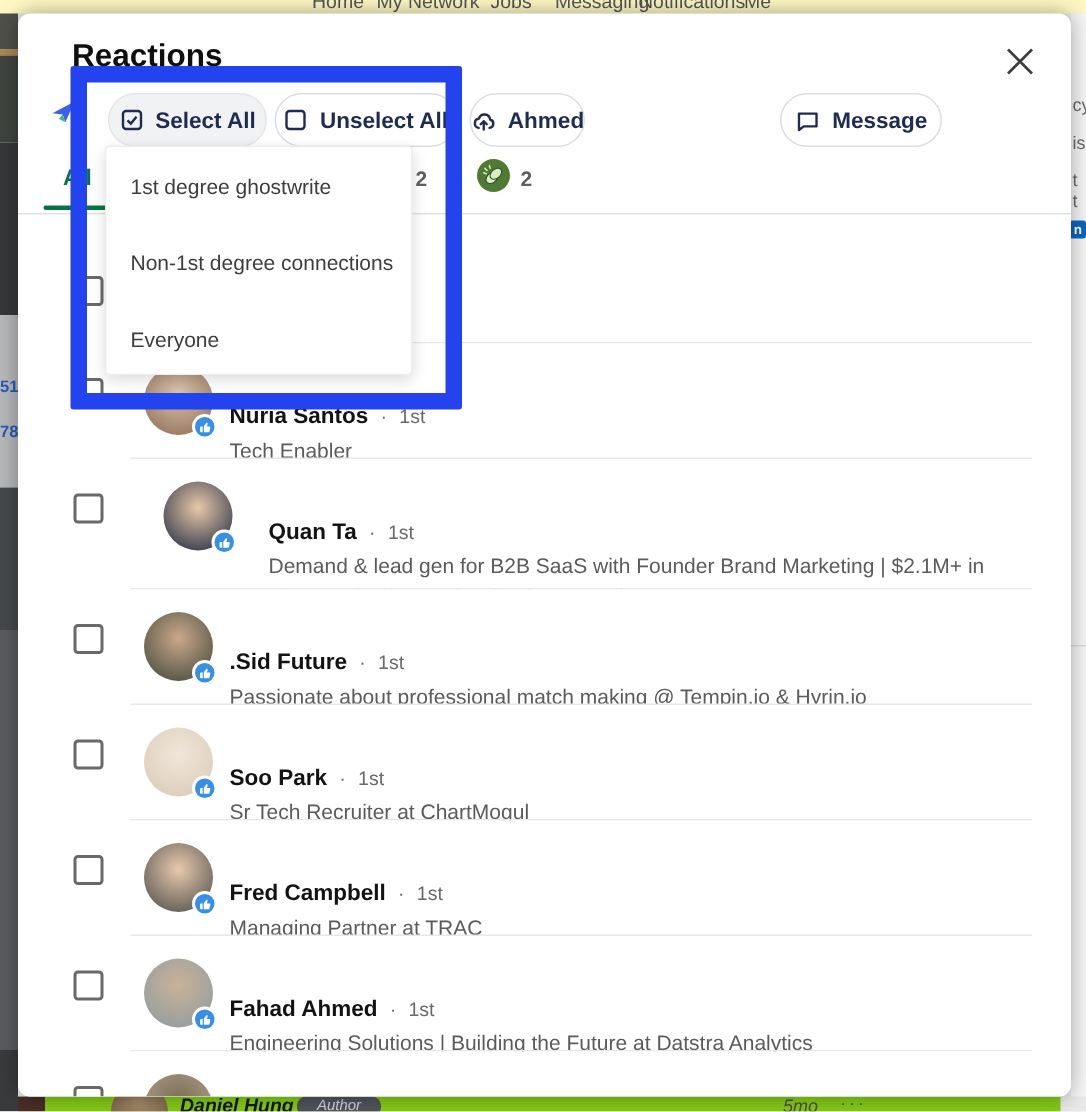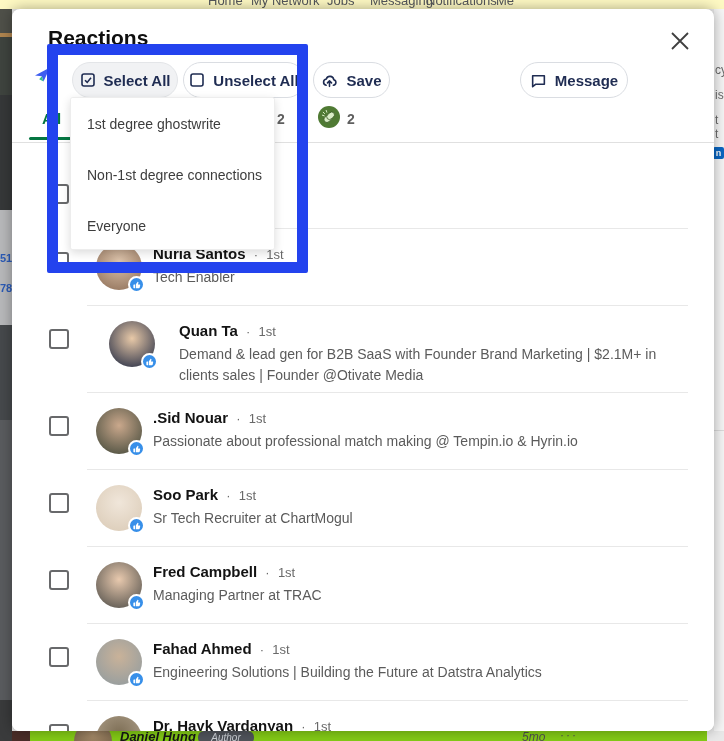--- a/index.html
+++ b/index.html
@@ -66,21 +66,21 @@
   .row--tall { height:87px;gap:13px; }
   .row--partial { height:86px; }
   .row::after { content:""; position:absolute; left:75px; right:26px; bottom:0; height:1px; background:#e8e8e8; }
   .checkbox { flex:0 0 auto; width:20px; height:20px; border:2px solid #68696b; border-radius:3px; background:#fff; margin-top:8px; cursor:pointer; }
   .row--partial .checkbox { margin-top:26px; }
   .avatar-wrap { position:relative; flex:0 0 auto; width:46px; height:46px; margin-left:27px; }
   .avatar { width:46px; height:46px; border-radius:50%; }
   .badge { position:absolute; right:-3px; bottom:-3px; width:17px; height:17px; border-radius:50%;
            background:#378fe9; border:2px solid #fff; display:flex; align-items:center; justify-content:center; }
   .row-text { margin-left:11px; width:537px; }
-  .name-line { font-size:15px; line-height:20px; }
+  .name-line { font-size:15px; line-height:20px;margin-top:24px; }
   .name { font-weight:700; color:#131313; }
   .degree { font-size:13px; color:#696969; margin-left:4px; }
   .headline { margin-top:2px; font-size:14px; line-height:21px; color:#5b5b5b; }
   .row-frag { margin-left:206px; margin-top:24px; font-size:14px; line-height:22px; color:#5b5b5b; white-space:nowrap; }
   
   .dropdown { position:absolute; left:70px; top:97px; width:205px; height:153px; background:#fff; z-index:5;
               border:1px solid #ededed; border-radius:3px; box-shadow:0 3px 10px rgba(0,0,0,0.14); overflow:hidden; }
   .dropdown-item { height:51px; display:flex; align-items:center; padding-left:16px; font-size:14px; color:#3d3d3d; cursor:pointer; background:#fff; }
   .annotation { position:absolute; left:47px; top:44px; width:261px; height:229px; border:11px solid #2343ee;
                 border-radius:2px; z-index:6; pointer-events:none; }
@@ -155,21 +155,21 @@
     <svg width="16" height="16" viewBox="0 0 16 16" fill="none" stroke="#1f2c52" stroke-width="1.6">
       <rect x="2" y="2" width="12" height="12" rx="2"></rect>
       </svg>
     <span>Unselect All</span>
   </div>
   <div class="toolbar-btn btn-save">
     <svg width="17" height="17" viewBox="0 0 16 16" fill="none" stroke="#1f2c52" stroke-width="1.5" stroke-linecap="round" stroke-linejoin="round">
       <path d="M4.8 12.5 A3 3 0 0 1 5 6.6 A3.6 3.6 0 0 1 12 7.2 A2.7 2.7 0 0 1 11.6 12.5"></path>
       <path d="M8 13.5 V8.3 M8 8.3 L6.1 10.2 M8 8.3 L9.9 10.2"></path>
       </svg>
-    <span>Save</span>
+    <span>Ahmed</span>
   </div>
   <div class="toolbar-btn btn-message">
     <svg width="17" height="17" viewBox="0 0 16 16" fill="none" stroke="#1f2c52" stroke-width="1.5" stroke-linejoin="round">
       <path d="M2.5 3.5 h11 v8 h-8 l-3 2.3 Z"></path>
       </svg>
     <span>Message</span>
   </div>
 
   <div class="tab-all">All</div>
   <div class="tab-underline"></div>
@@ -239,21 +239,21 @@
     <div class="avatar-wrap row-main">
       <div class="avatar" style="background: radial-gradient(circle at 50% 38%, rgb(202, 168, 140), rgb(60, 68, 54));"></div>
       <div class="badge">
         <svg width="10" height="10" viewBox="0 0 16 16">
               <path d="M5 7v6H3.2c-.6 0-1-.4-1-1V8c0-.6.4-1 1-1H5zm1.2 6V7.1c0-.3.1-.6.3-.9l2.3-3c.2-.3.6-.4 1-.2.5.2.7.7.5 1.2L9.5 7h2.6c.7 0 1.2.6 1 1.3l-.8 3.6c-.1.6-.6 1.1-1.3 1.1H6.2z" fill="#ffffff"></path>
             </svg>
       </div>
     </div>
     <div class="row-text row-main">
       <div class="name-line">
-        <span class="name">.Sid Nouar</span>
+        <span class="name">.Sid Future</span>
         <span class="degree">·</span>
         <span class="degree">1st</span>
       </div>
       <div class="headline">Passionate about professional match making @ Tempin.io &amp; Hyrin.io</div>
     </div>
 
   </div>
       <div class="row">
     <div class="checkbox"></div>
     <div class="avatar-wrap row-main">

